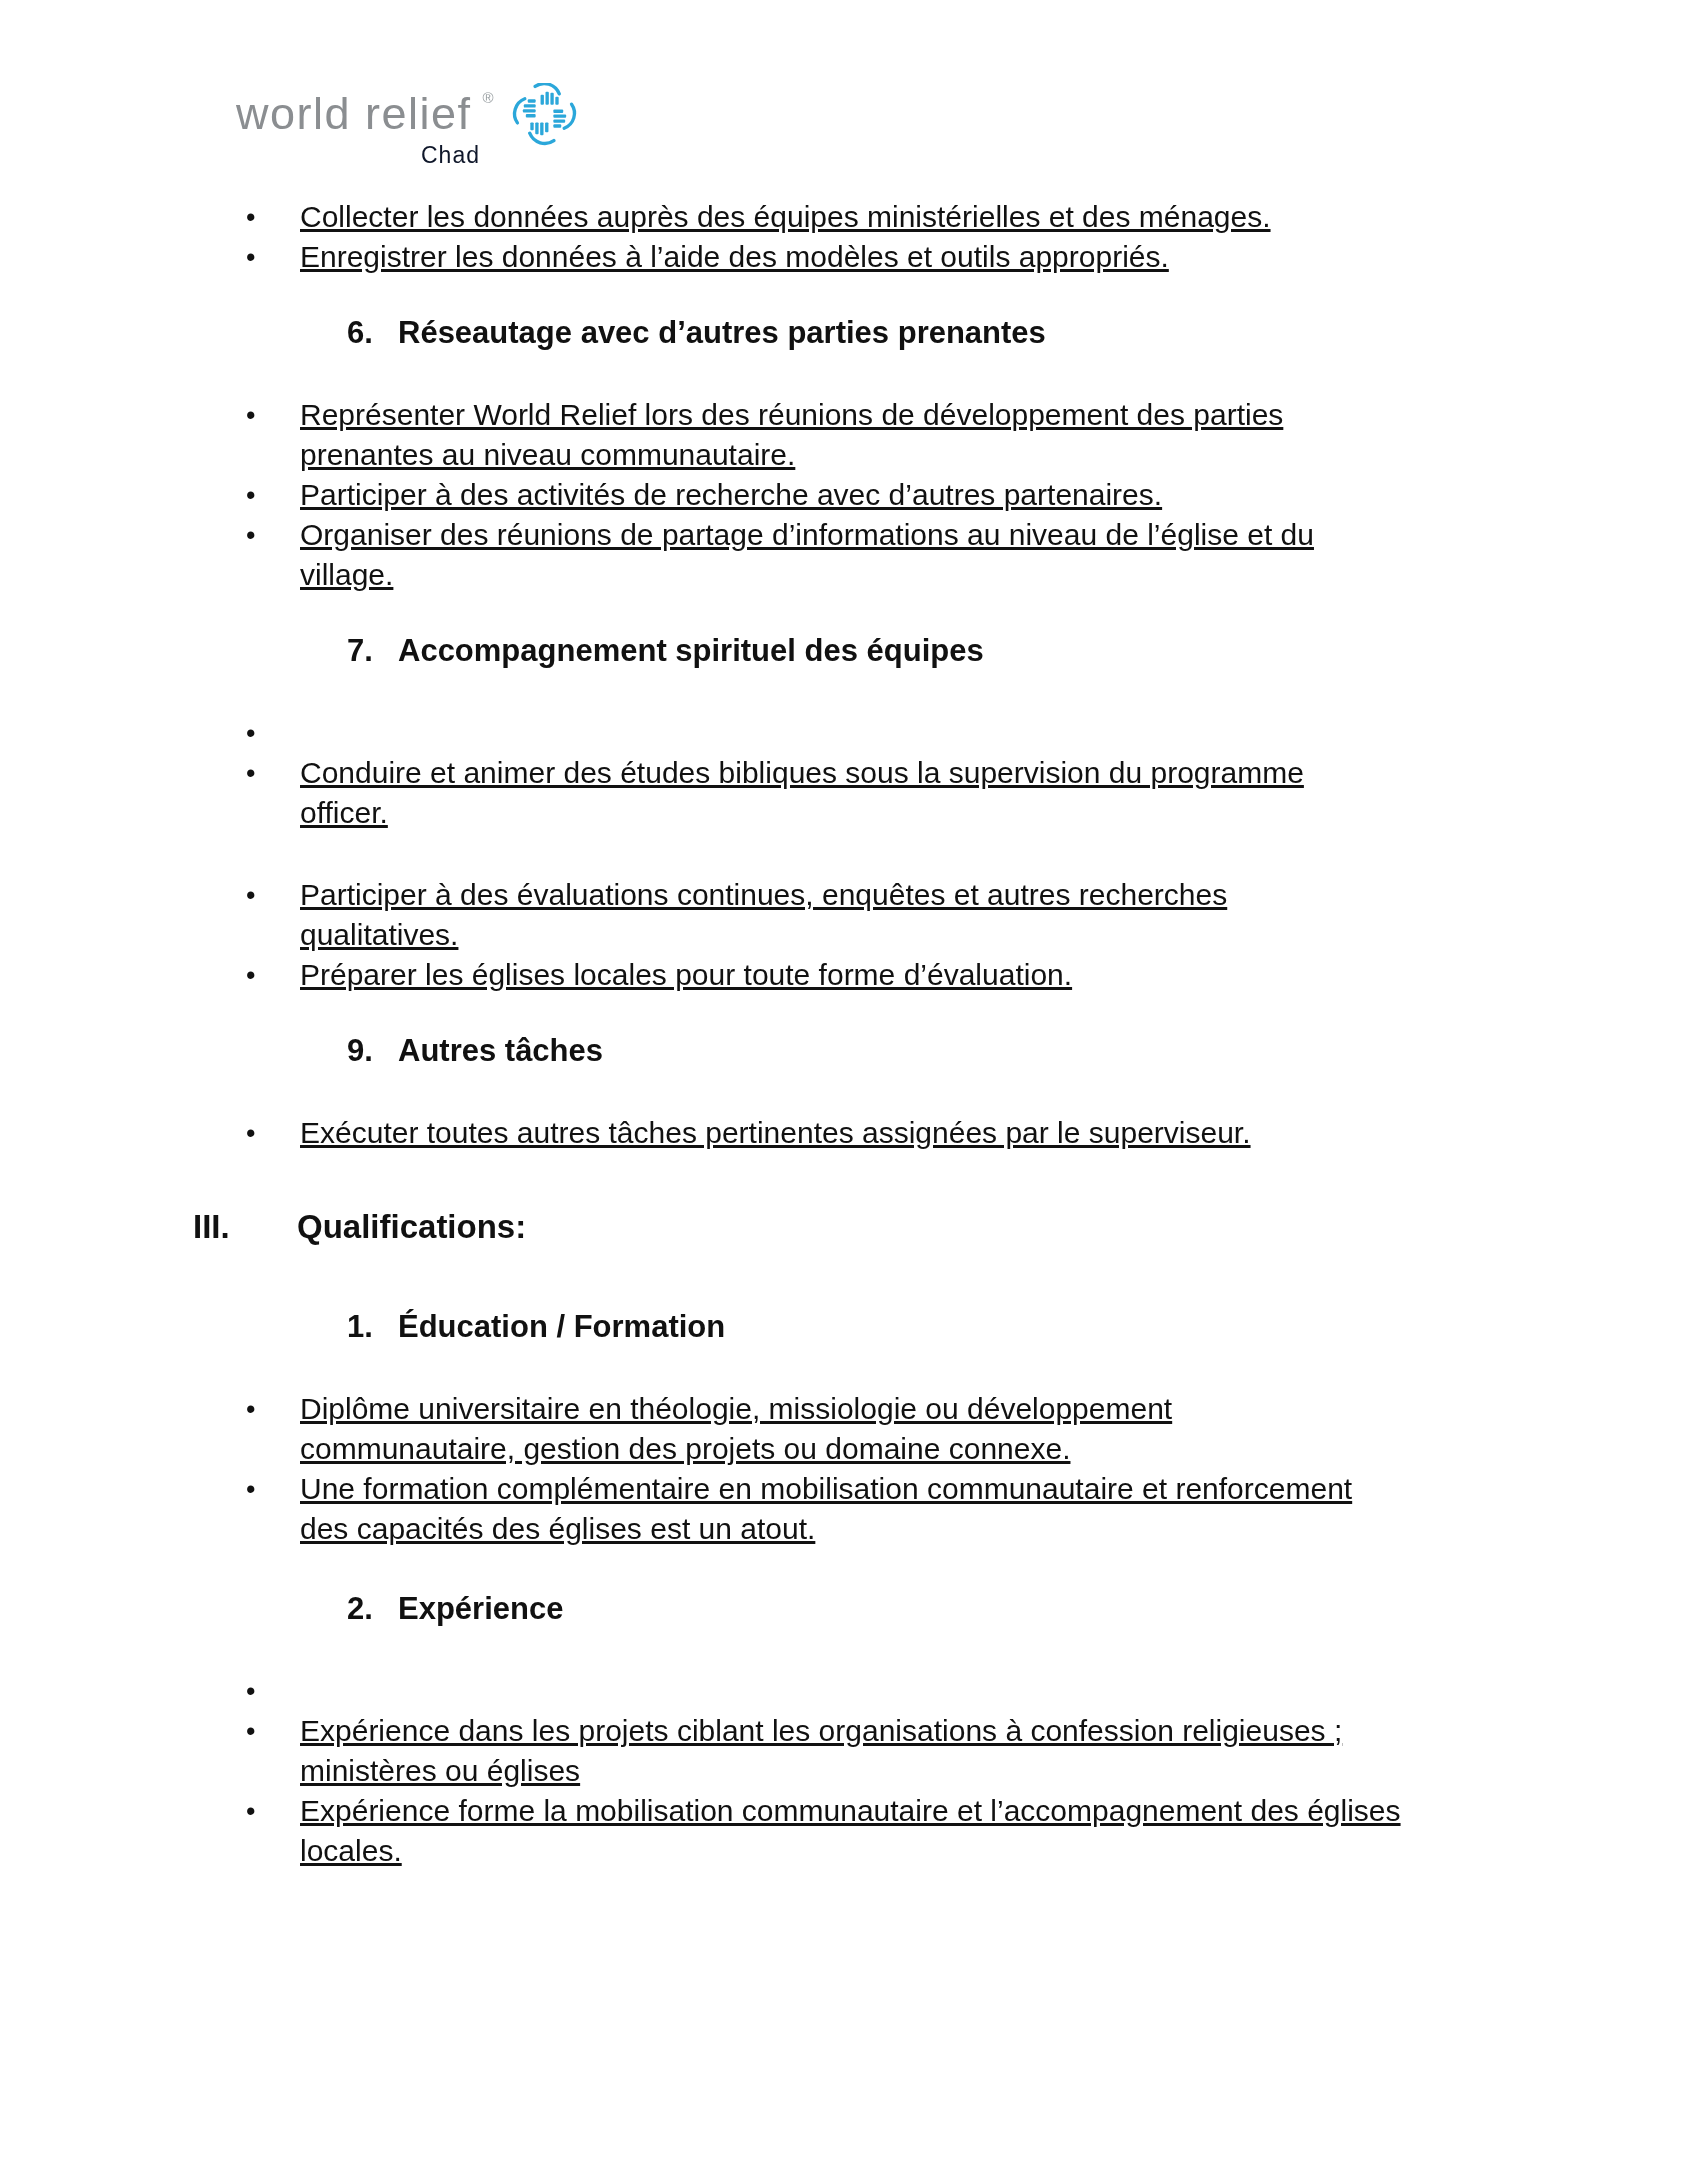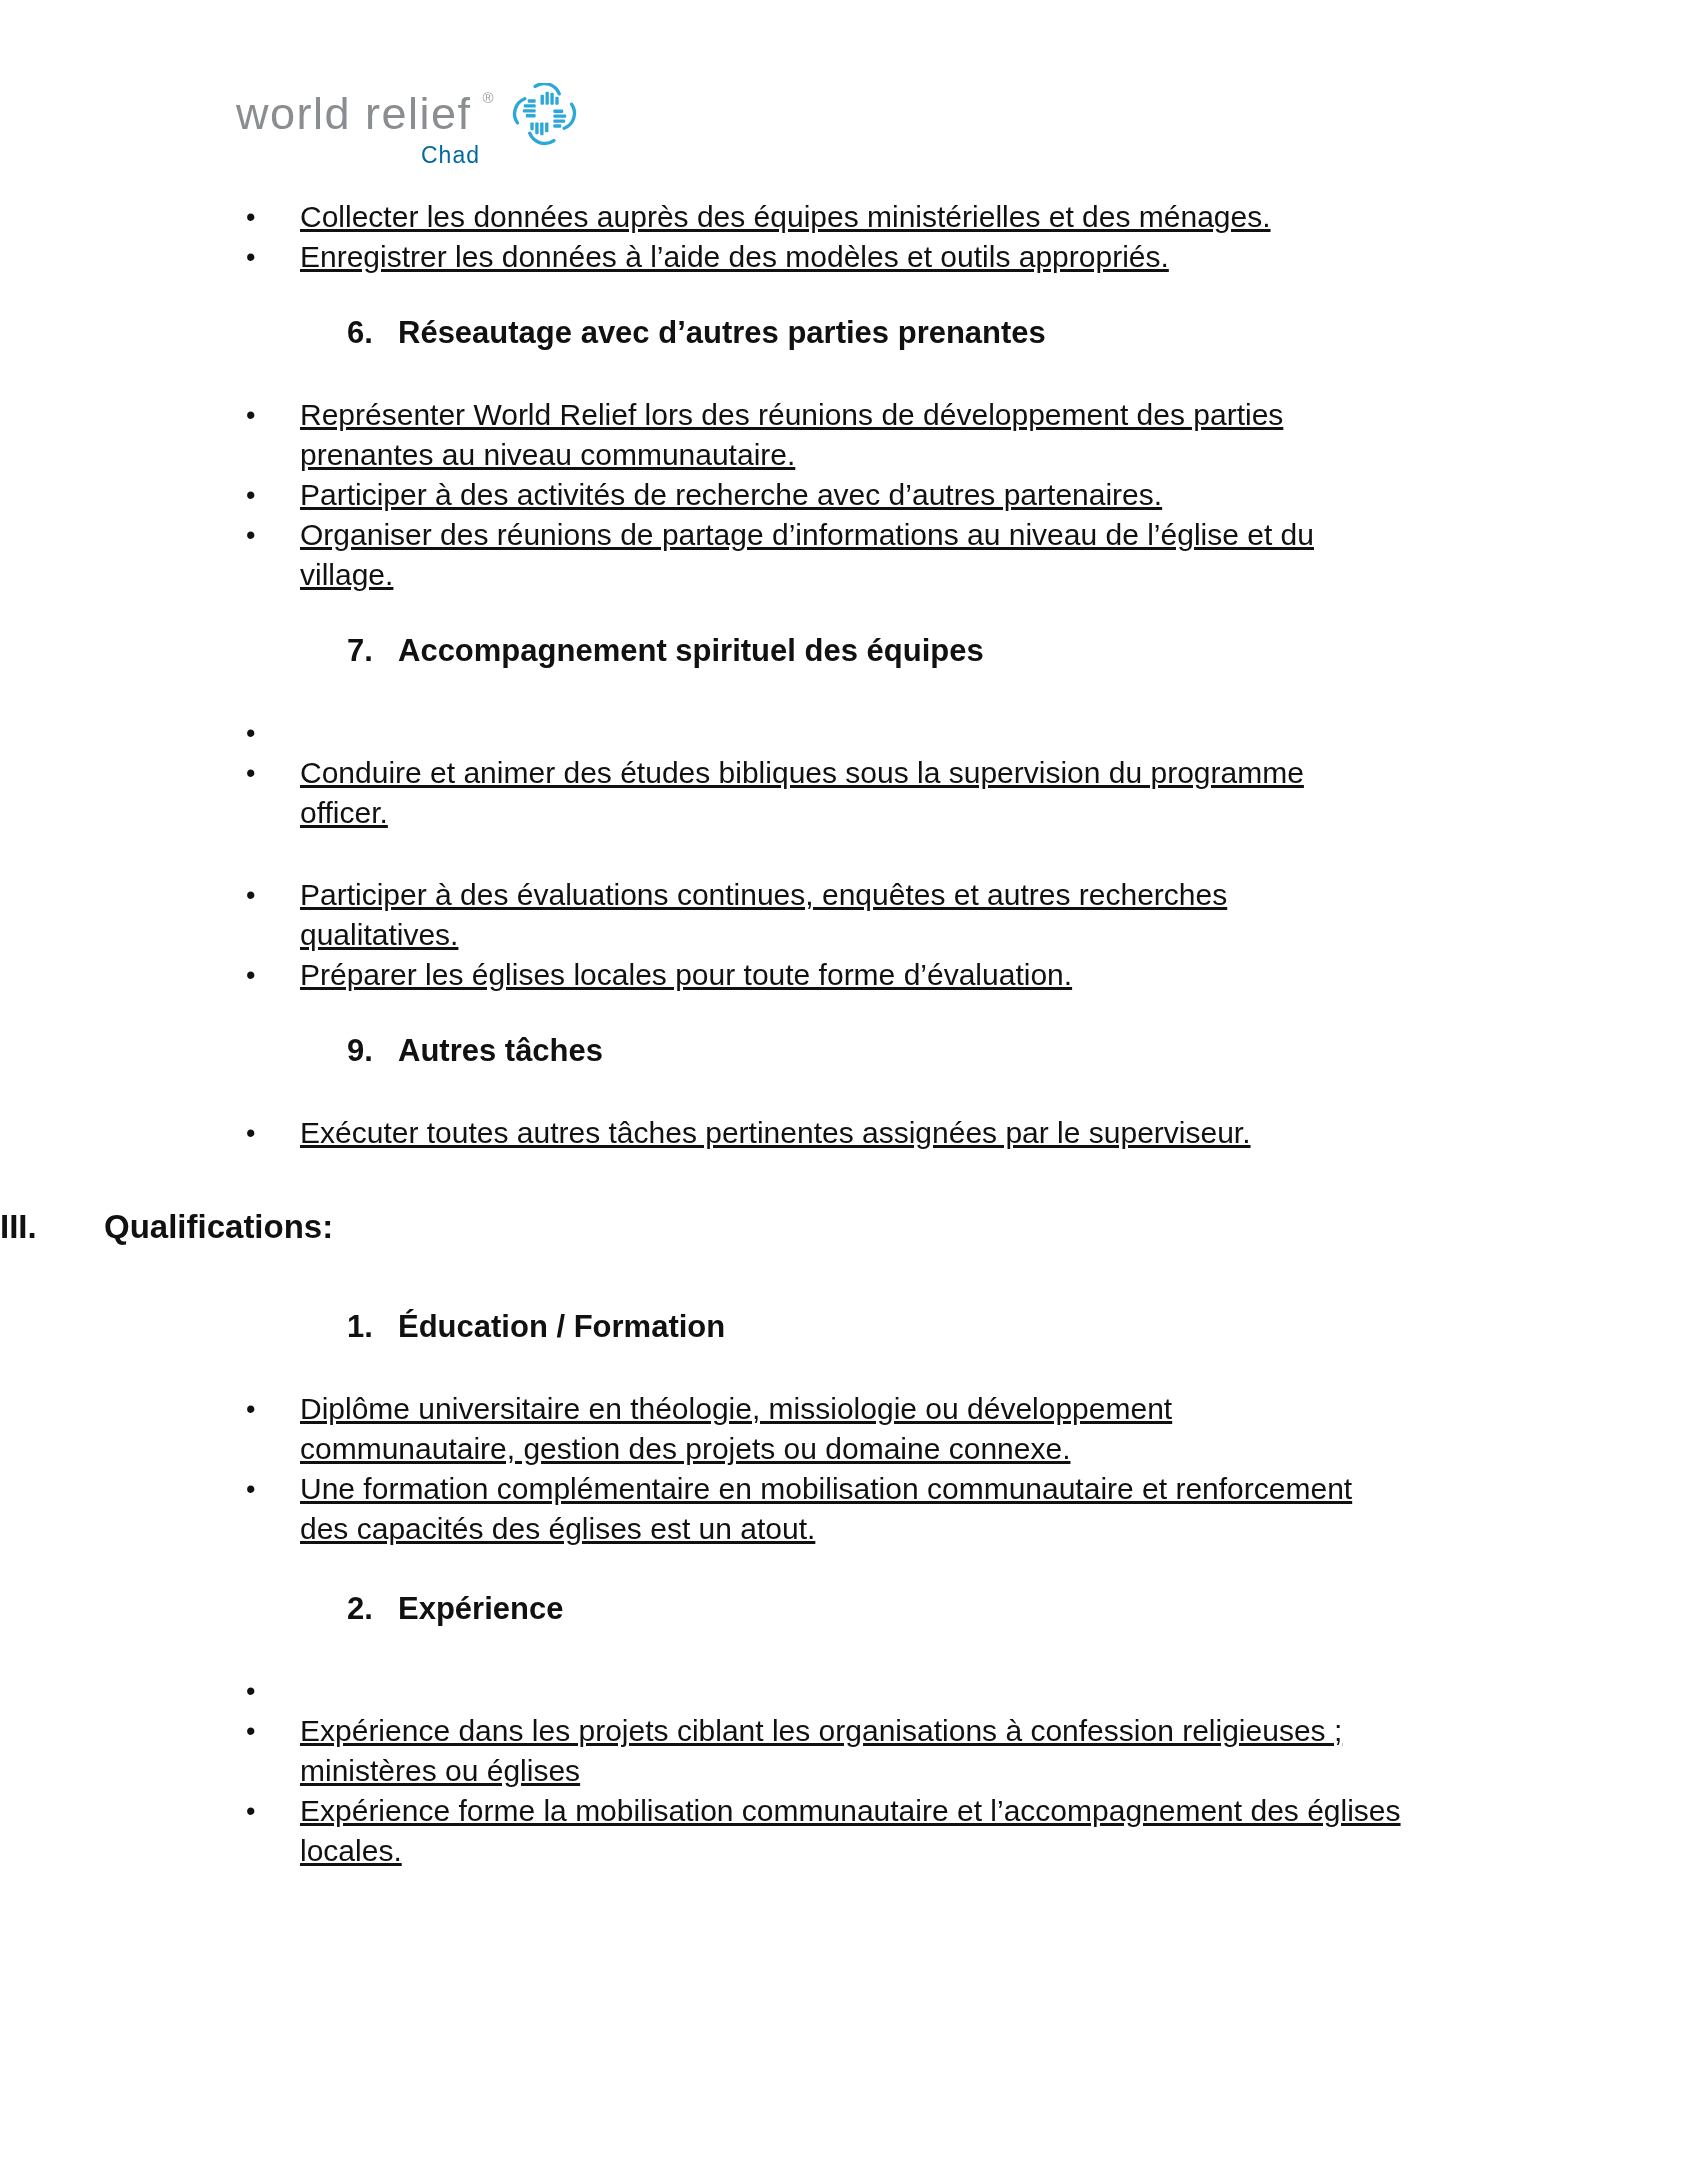--- a/index.html
+++ b/index.html
@@ -19,21 +19,21 @@
   .logo { padding-top: 81px; margin-left: 236px; }
   .logo-line { display: flex; align-items: center; height: 65px; gap: 8px; }
   .brand {
     font-size: 45px;
     font-weight: 400;
     color: #8b8e91;
     letter-spacing: 1.5px;
   }
   .reg { font-size: 15px; color: #9aa0a3; align-self: flex-start; margin: 8px 0 0 3px; }
   .pinwheel { margin-left: 8px; margin-top: 2px; }
-  .region { font-size: 23px; color: #0369a1; margin-left: 185px; margin-top: -4px; letter-spacing: 1px; }
+  .region { font-size: 23px; color: #0f172a; margin-left: 185px; margin-top: -4px; letter-spacing: 1px; }
 
   
   .blist { }
   .bitem { display: flex; font-size: 30px; line-height: 40px; padding-left: 246px; }
   .dot { flex: none; width: 54px; font-size: 27px; color: #111; }
   .btxt { white-space: pre-line; max-width: 1297px; text-decoration: underline; }
 
   .intro { margin-top: 28px; }
   .slist { margin-top: 42px; }
 
@@ -41,20 +41,21 @@
   .sheading {
     margin-top: 36px;
     padding-left: 347px;
     font-weight: bold;
     font-size: 31px;
     line-height: 40px;
   }
   .snum { display: inline-block; width: 51px; }
   .qheading {
     margin-top: 51px;
+    padding-left: 193px;
     font-weight: bold;
     font-size: 33px;
     line-height: 46px;
   }
   .qnum { display: inline-block; width: 104px; }
   .mt58 { margin-top: 57px; }
   .mt40 { margin-top: 40px; }
 </style>
 </head>
 <body>

